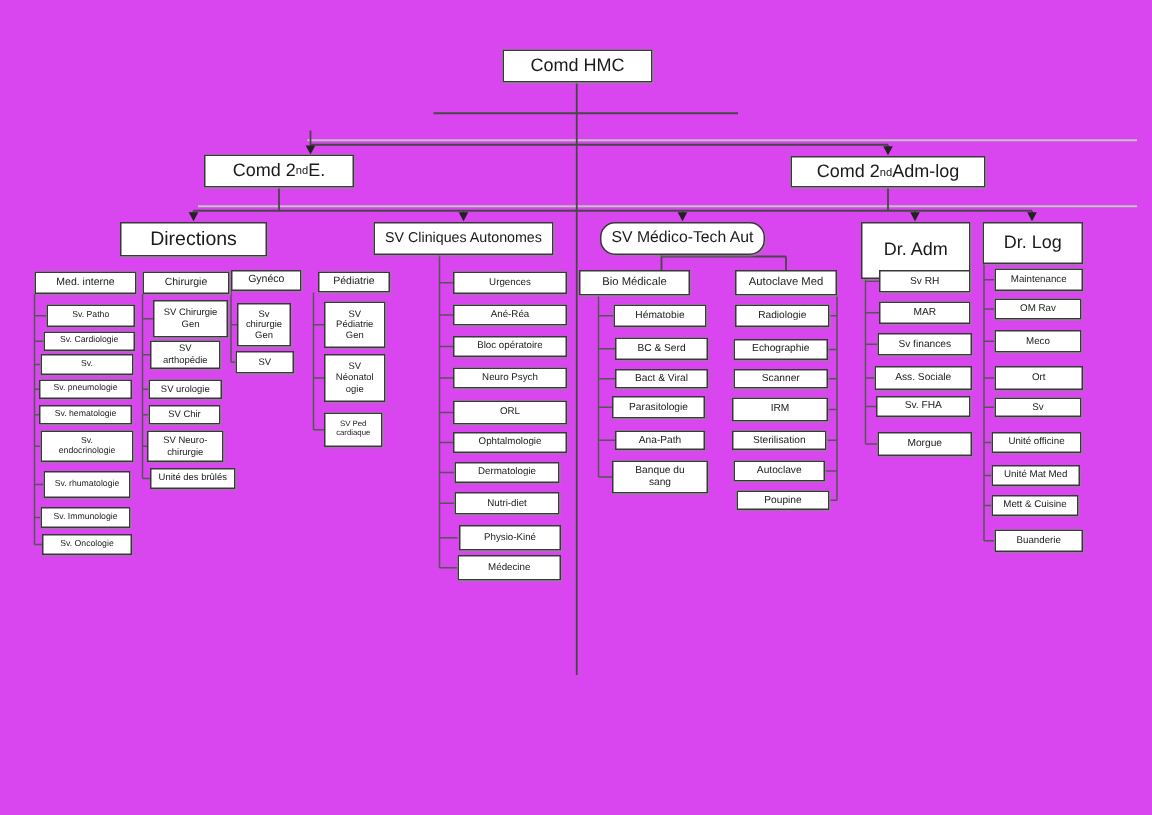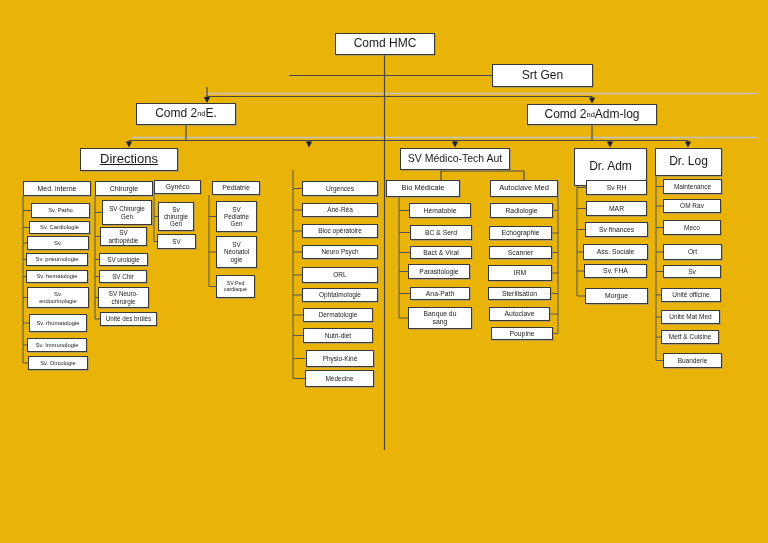--- a/index.html
+++ b/index.html
@@ -1,29 +1,29 @@
 <!DOCTYPE html>
 <html><head>
 <meta charset="utf-8">
 <style>
   html,body{margin:0;padding:0;background:#ffffff;}
   .stage{
-    position:relative;width:768px;height:543px;background:#eab308;overflow:hidden;
+    position:relative;width:768px;height:543px;background:#d946ef;overflow:hidden;
     font-family:"Liberation Sans","DejaVu Sans",sans-serif;color:#1a1a1a;
   }
   .wires{position:absolute;left:0;top:0;}
   .bx{
     position:absolute;background:#fff;border:1.4px solid #383838;box-sizing:border-box;
     display:flex;align-items:center;justify-content:center;text-align:center;
     white-space:pre-line;line-height:1.12;box-shadow:1px 1px 0 rgba(140,140,140,.55);
   }
   .lvl{font-size:12px;border-width:1.5px;}
-  .dirh{font-size:13px;text-decoration:underline;}
+  .dirh{font-size:13px;}
   .svch{font-size:9.5px;}
-  .svmh{font-size:10.5px;}
+  .svmh{font-size:10.5px;border-radius:10px;}
   .drh{font-size:12px;}
   .sub{font-size:7px;}
   .sub2{font-size:7.5px;}
   .it-med{font-size:5.8px;}
   .it-chir{font-size:6.3px;}
   .it-svc{font-size:6.5px;}
   .it-bio{font-size:6.8px;}
   .it-adm{font-size:6.8px;}
   .it-log{font-size:6.5px;}
   .it-xs{font-size:5.2px;}
@@ -131,25 +131,25 @@
       <polygon points="588.8,97.5 595.2,97.5 592,103.5"></polygon>
       <polygon points="125.8,141.5 132.2,141.5 129,147.5"></polygon>
       <polygon points="305.8,141.5 312.2,141.5 309,147.5"></polygon>
       <polygon points="451.8,141.5 458.2,141.5 455,147.5"></polygon>
       <polygon points="606.8,141.5 613.2,141.5 610,147.5"></polygon>
       <polygon points="684.8,141.5 691.2,141.5 688,147.5"></polygon>
     </g>
   </svg>
 
   <div class="bx lvl" style="left:335px;top:33px;width:100px;height:22px">Comd HMC</div>
-  <div class="bx lvl" style="left:492px;top:64px;width:101px;height:23px">Srt Gen</div>
   <div class="bx lvl" style="left:136px;top:103px;width:100px;height:22px"><span>Comd 2</span><sup>nd</sup><span> E.</span></div>
   <div class="bx lvl" style="left:527px;top:104px;width:130px;height:21px"><span>Comd 2</span><sup>nd</sup><span> Adm-log</span></div>
 
   <div class="bx lvl dirh" style="left:80px;top:148px;width:98px;height:23px">Directions</div>
+  <div class="bx lvl svch" style="left:249px;top:148px;width:120px;height:22px">SV Cliniques Autonomes</div>
   <div class="bx lvl svmh" style="left:400px;top:148px;width:110px;height:22px">SV Médico-Tech Aut</div>
   <div class="bx lvl drh" style="left:574px;top:148px;width:73px;height:38px">Dr. Adm</div>
   <div class="bx lvl drh" style="left:655px;top:148px;width:67px;height:28px">Dr. Log</div>
 
   <div class="bx sub" style="left:23px;top:181px;width:68px;height:15px">Med. interne</div>
   <div class="bx it-med" style="left:31px;top:203px;width:59px;height:15px">Sv. Patho</div>
   <div class="bx it-med" style="left:29px;top:221px;width:61px;height:13px">Sv. Cardiologie</div>
   <div class="bx it-med" style="left:27px;top:236px;width:62px;height:14px">Sv.</div>
   <div class="bx it-med" style="left:26px;top:253px;width:62px;height:13px">Sv. pneumologie</div>
   <div class="bx it-med" style="left:26px;top:270px;width:62px;height:13px">Sv. hematologie</div>

